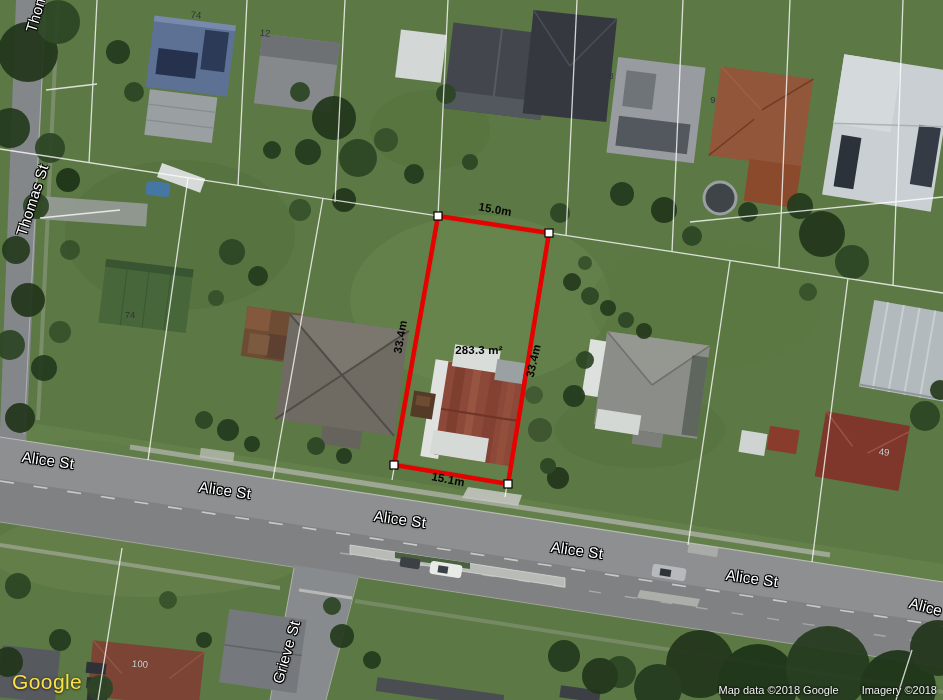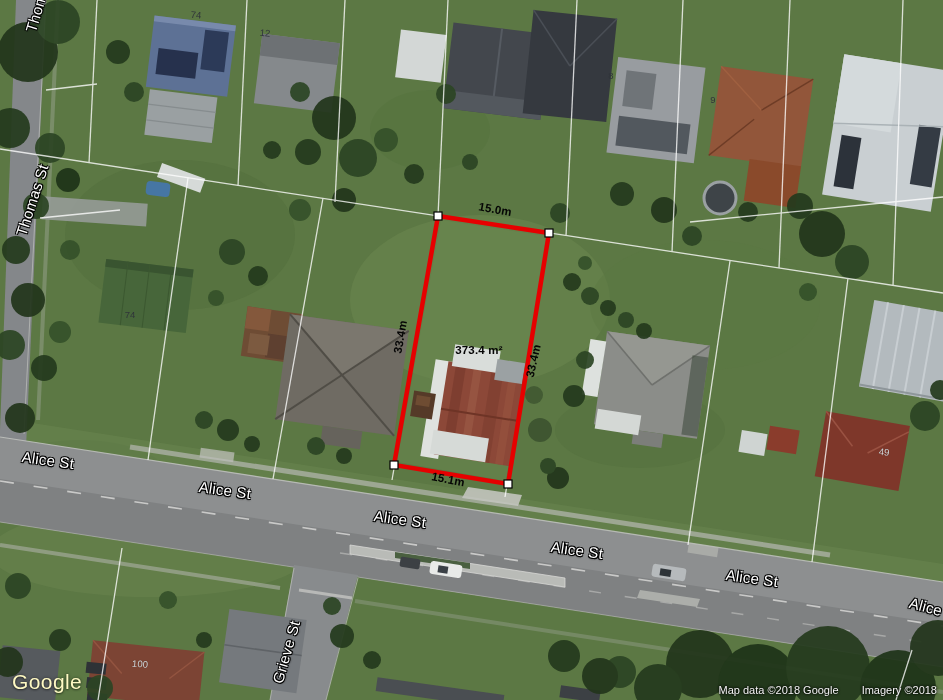--- a/index.html
+++ b/index.html
@@ -6,21 +6,21 @@
   #stage{position:relative;width:943px;height:700px;overflow:hidden;background:#5c7844;
          font-family:"Liberation Sans",sans-serif;}
   #stage svg{position:absolute;left:0;top:0;}
   .lbl{position:absolute;white-space:nowrap;line-height:1;}
   .street{color:#fff;font-size:15px;font-weight:500;letter-spacing:.2px;
           text-shadow:-1px -1px 0 #000,1px -1px 0 #000,-1px 1px 0 #000,1px 1px 0 #000,0 1px 2px rgba(0,0,0,.9);}
   .measure{color:#050505;font-size:11.5px;font-weight:700;letter-spacing:.2px;}
   .hn{font-size:9.5px;font-weight:400;}
   .hn-dark{color:#30343a;}
   .hn-light{color:#d4d8da;text-shadow:0 0 1px rgba(0,0,0,.4);}
-  .google{color:#fef9c3;font-size:21px;font-weight:500;letter-spacing:.4px;
+  .google{color:#fde047;font-size:21px;font-weight:500;letter-spacing:.4px;
           text-shadow:0 0 3px rgba(0,0,0,.5),0 1px 2px rgba(0,0,0,.4);}
   .attrib{color:#f4f4f4;font-size:11px;text-shadow:0 0 2px #000,0 0 3px #000;}
   .attrib span{margin-left:20px;}
 </style>
 </head>
 <body>
 
 <div id="stage">
 
 <svg width="943" height="700" viewBox="0 0 943 700">
@@ -345,21 +345,21 @@
 <div class="lbl street" style="left:400px;top:519px;transform:translate(-50%,-50%) rotate(8deg);">Alice St</div>
 <div class="lbl street" style="left:577px;top:550px;transform:translate(-50%,-50%) rotate(8deg);">Alice St</div>
 <div class="lbl street" style="left:752px;top:578px;transform:translate(-50%,-50%) rotate(8deg);">Alice St</div>
 <div class="lbl street" style="left:935px;top:609px;transform:translate(-50%,-50%) rotate(15deg);">Alice St</div>
 <div class="lbl street" style="left:286px;top:652px;transform:translate(-50%,-50%) rotate(-74deg);">Grieve St</div>
 
 <div class="lbl measure" style="left:495px;top:210px;transform:translate(-50%,-50%) rotate(10deg);">15.0m</div>
 <div class="lbl measure" style="left:448px;top:480px;transform:translate(-50%,-50%) rotate(11deg);">15.1m</div>
 <div class="lbl measure" style="left:401px;top:337px;transform:translate(-50%,-50%) rotate(-80deg);">33.4m</div>
 <div class="lbl measure" style="left:534px;top:361px;transform:translate(-50%,-50%) rotate(-77deg);">33.4m</div>
-<div class="lbl measure" style="left:479px;top:351px;transform:translate(-50%,-50%);">373.4 m²</div>
+<div class="lbl measure" style="left:479px;top:351px;transform:translate(-50%,-50%);">283.3 m²</div>
 
 <div class="lbl hn hn-dark" style="left:196px;top:15px;transform:translate(-50%,-50%) rotate(5deg);">74</div>
 <div class="lbl hn hn-dark" style="left:265px;top:33px;transform:translate(-50%,-50%) rotate(5deg);">12</div>
 <div class="lbl hn hn-dark" style="left:611px;top:76px;transform:translate(-50%,-50%);">8</div>
 <div class="lbl hn hn-dark" style="left:713px;top:100px;transform:translate(-50%,-50%);">9</div>
 <div class="lbl hn hn-dark" style="left:130px;top:315px;transform:translate(-50%,-50%);">74</div>
 <div class="lbl hn hn-light" style="left:884px;top:452px;transform:translate(-50%,-50%) rotate(6deg);">49</div>
 <div class="lbl hn hn-light" style="left:140px;top:664px;transform:translate(-50%,-50%) rotate(4deg);">100</div>
 
 <div class="lbl google" style="left:12px;bottom:8px;">Google</div>

